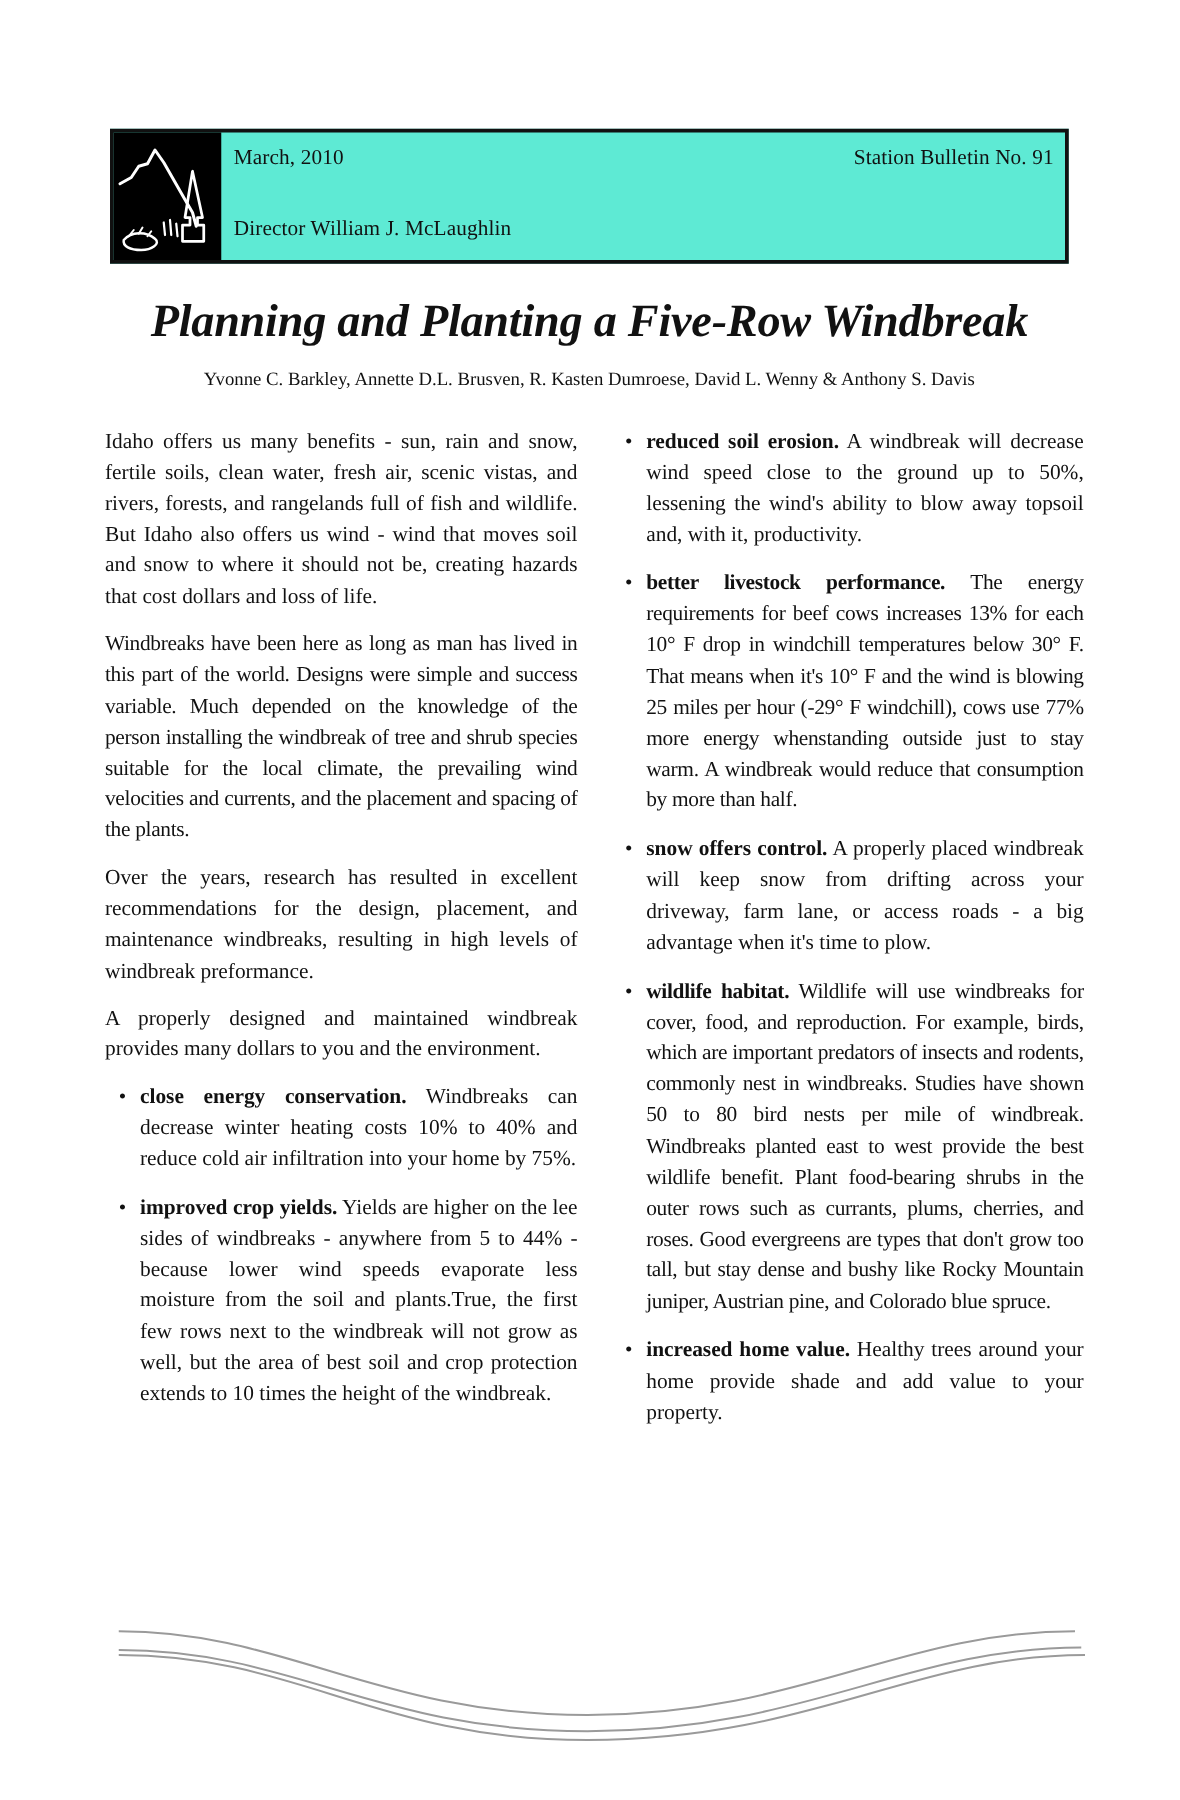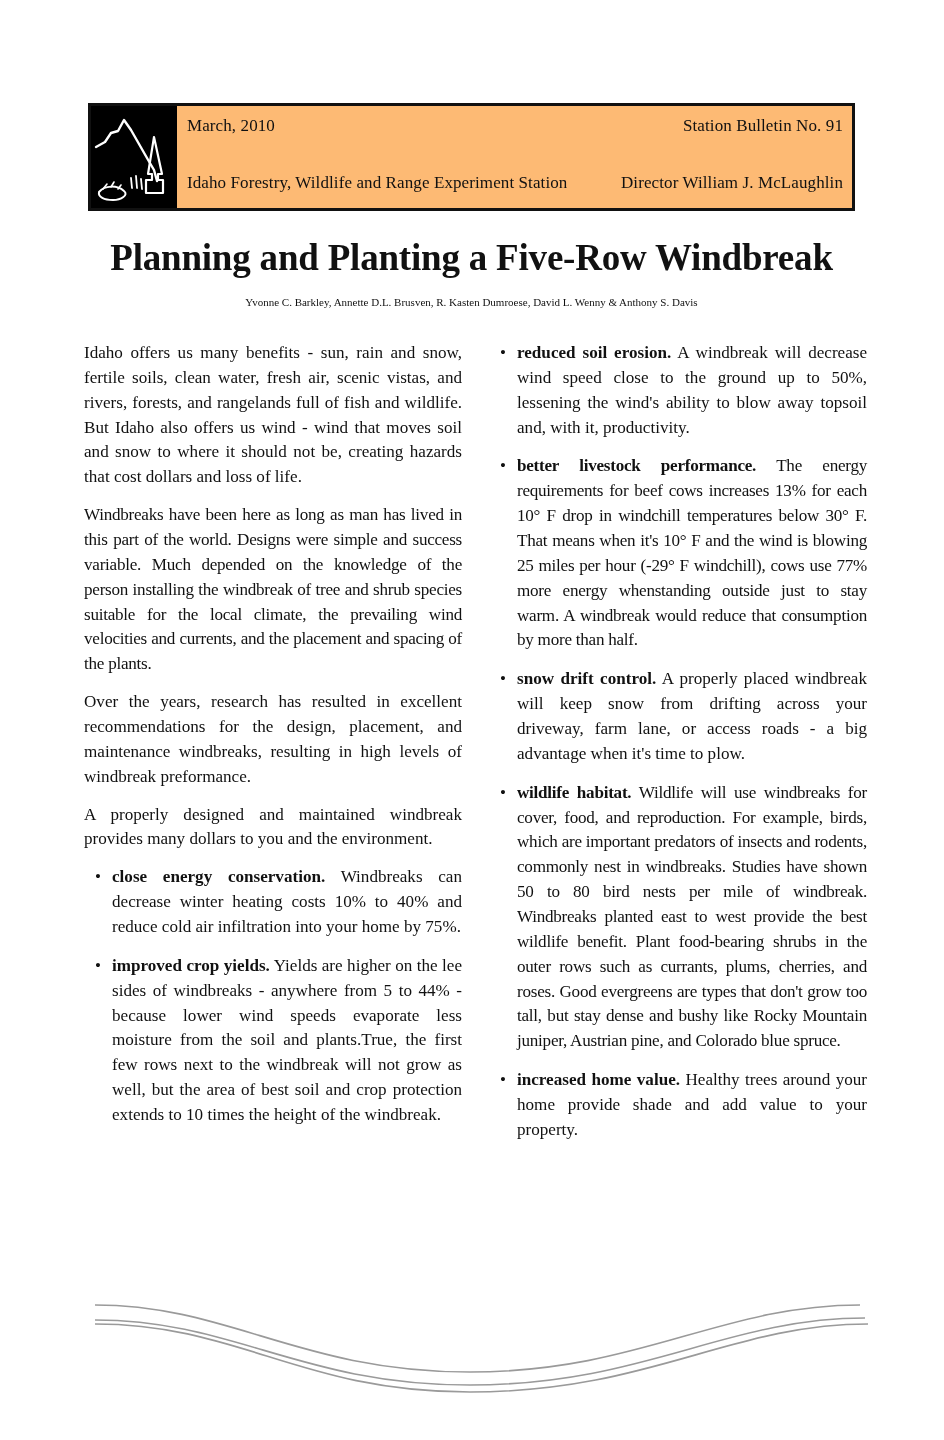--- a/index.html
+++ b/index.html
@@ -25,21 +25,21 @@
 
   
   .masthead {
     position: absolute;
     left: 88px;
     top: 103px;
     width: 767px;
     height: 108px;
     border: 3px solid #111111;
     box-sizing: border-box;
-    background: #fdba74;
+    background: #5eead4;
     display: flex;
     flex-direction: row;
   }
   .masthead-logo {
     width: 86px;
     flex: 0 0 86px;
     background: #000000;
     position: relative;
     overflow: hidden;
   }
@@ -69,31 +69,32 @@
 
   
   .doc-title {
     position: absolute;
     left: 88px;
     top: 236px;
     width: 767px;
     text-align: center;
     font-size: 37px;
     font-weight: bold;
+    font-style: italic;
     letter-spacing: -0.2px;
     font-family: "Liberation Serif", "DejaVu Serif", serif;
     white-space: nowrap;
   }
   .doc-authors {
     position: absolute;
     left: 88px;
     top: 296px;
     width: 767px;
     text-align: center;
-    font-size: 11px;
+    font-size: 15px;
     white-space: nowrap;
   }
 
   
   .col {
     position: absolute;
     top: 341px;
     width: 378px;
     font-size: 17.1px;
     line-height: 1.455;
@@ -164,21 +165,20 @@
         <path d="M8 86 C14 79, 26 79, 33 85 C38 89, 30 94, 22 94 C13 94, 7 91, 8 86 Z" fill="none" stroke="#ffffff" stroke-width="2" stroke-linejoin="round"></path>
         <path d="M12 83 L16 78 M20 81 L23 76 M27 83 L30 79" fill="none" stroke="#ffffff" stroke-width="1.6" stroke-linecap="round"></path>
       </svg>
     </div>
     <div class="masthead-body">
       <div class="mh-row top">
         <span class="mh-left">March, 2010</span>
         <span class="mh-right">Station Bulletin No. 91</span>
       </div>
       <div class="mh-row bottom">
-        <span class="mh-left">Idaho Forestry, Wildlife and Range Experiment Station</span>
         <span class="mh-right">Director William J. McLaughlin</span>
       </div>
     </div>
   </div>
 
   <div class="doc-title">Planning and Planting a Five-Row Windbreak</div>
   <div class="doc-authors">Yvonne C. Barkley, Annette D.L. Brusven, R. Kasten Dumroese, David L. Wenny &amp; Anthony S. Davis</div>
 
   <div class="col col-left">
     <p class="para">Idaho offers us many benefits - sun, rain and snow, fertile soils, clean water, fresh air, scenic vistas, and rivers, forests, and rangelands full of fish and wildlife. But Idaho also offers us wind - wind that moves soil and snow to where it should not be, creating hazards that cost dollars and loss of life.</p>
@@ -198,21 +198,21 @@
 
   <div class="col col-right">
     <ul class="bullet-list">
       <li class="bullet-item">
         <span class="dot">•</span><span class="lead">reduced soil erosion.</span><span> A windbreak will decrease wind speed close to the ground up to 50%, lessening the wind's ability to blow away topsoil and, with it, productivity.</span>
       </li>
       <li class="bullet-item tight">
         <span class="dot">•</span><span class="lead">better livestock performance.</span><span> The energy requirements for beef cows increases 13% for each 10° F drop in windchill temperatures below 30° F. That means when it's 10° F and the wind is blowing 25 miles per hour (-29° F windchill), cows use 77% more energy whenstanding outside just to stay warm. A windbreak would reduce that consumption by more than half.</span>
       </li>
       <li class="bullet-item">
-        <span class="dot">•</span><span class="lead">snow drift control.</span><span> A properly placed windbreak will keep snow from drifting across your driveway, farm lane, or access roads - a big advantage when it's time to plow.</span>
+        <span class="dot">•</span><span class="lead">snow offers control.</span><span> A properly placed windbreak will keep snow from drifting across your driveway, farm lane, or access roads - a big advantage when it's time to plow.</span>
       </li>
       <li class="bullet-item tight">
         <span class="dot">•</span><span class="lead">wildlife habitat.</span><span> Wildlife will use windbreaks for cover, food, and reproduction. For example, birds, which are important predators of insects and rodents, commonly nest in windbreaks. Studies have shown 50 to 80 bird nests per mile of windbreak. Windbreaks planted east to west provide the best wildlife benefit. Plant food-bearing shrubs in the outer rows such as currants, plums, cherries, and roses. Good evergreens are types that don't grow too tall, but stay dense and bushy like Rocky Mountain juniper, Austrian pine, and Colorado blue spruce.</span>
       </li>
       <li class="bullet-item">
         <span class="dot">•</span><span class="lead">increased home value.</span><span> Healthy trees around your home provide shade and add value to your property.</span>
       </li>
     </ul>
   </div>
 

